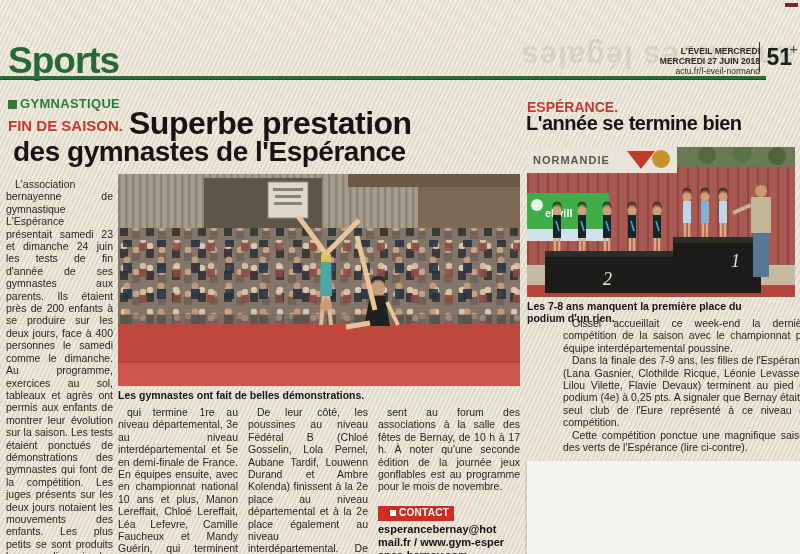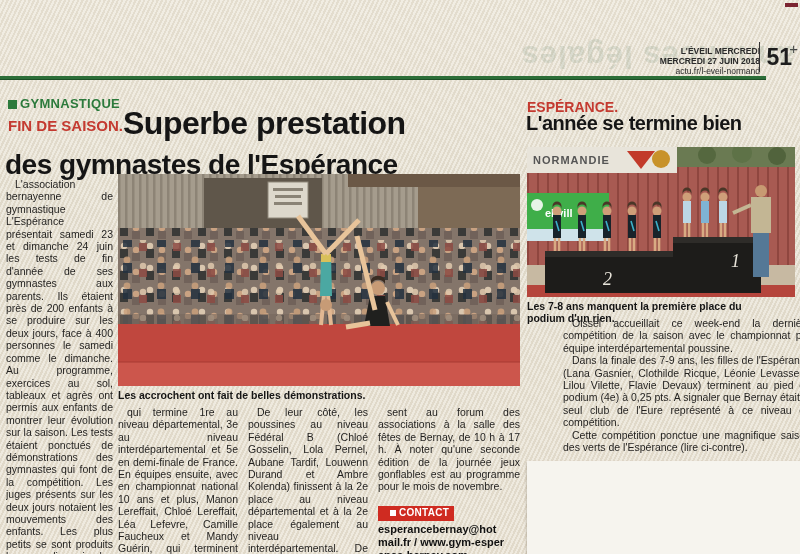--- a/index.html
+++ b/index.html
@@ -17,23 +17,23 @@
   .pageno{right:8px;top:42px;font-size:23px;font-weight:bold;color:#1d1d1d;border-left:1.5px solid #333;padding-left:6px;line-height:30px;}
   .regmark{right:2px;top:40px;font-size:15px;color:#444;}
   .topmark{right:2px;top:3px;width:13px;height:4px;background:#7b2430;}
   .green-rule{left:0;top:76px;width:766px;height:3px;background:#2c6e38;border-bottom:1px solid #1d4f27;}
   .ghost{left:545px;top:38px;width:250px;font-size:31px;font-weight:bold;color:rgba(105,135,115,.17);
     transform:rotate(180deg);letter-spacing:1px;white-space:nowrap;}
   
   .rubric{left:8px;top:96px;font-size:13px;font-weight:bold;color:#2c7a3c;letter-spacing:.3px;}
   .rubric .sq{display:inline-block;width:9px;height:9px;background:#2c7a3c;margin-right:3px;vertical-align:-1px;}
   .kickline{left:8px;top:110px;width:515px;line-height:27px;}
-  .kicker{color:#c43a30;font-size:15px;font-weight:bold;vertical-align:3px;}
+  .kicker{color:#c43a30;font-size:15px;font-weight:bold;margin-right:6px;vertical-align:3px;}
   .headline1{font-size:32px;font-weight:bold;color:#151515;letter-spacing:-.5px;}
-  .headline2{left:5px;top:149px;font-size:28px;font-weight:bold;color:#151515;letter-spacing:-.5px;}
+  .headline2{left:5px;top:136px;font-size:28px;font-weight:bold;color:#151515;letter-spacing:-.5px;padding-left:8px;}
   .bodytxt{font-size:10.5px;line-height:12.4px;text-align:justify;color:#201f1e;}
   .bodytxt p{margin:0;text-indent:9px;}
   .col1{left:6px;top:178px;width:107px;height:376px;overflow:hidden;}
   .mainphoto{left:118px;top:174px;width:402px;height:212px;background:#8a7a6c;}
   .maincaption{left:118px;top:389px;width:402px;font-size:10.5px;font-weight:bold;color:#151515;}
   .col2{left:118px;top:406px;width:120px;height:148px;overflow:hidden;}
   .col3{left:248px;top:406px;width:120px;height:148px;overflow:hidden;}
   .col4{left:378px;top:406px;width:142px;height:148px;overflow:hidden;}
   .contact{margin-top:13px;}
   .contact-chip{display:inline-block;background:#cf2b21;color:#fff;font-size:10px;font-weight:bold;
@@ -51,20 +51,21 @@
 </head>
 <body>
 
 <div class="page">
 
   <div class="abs topmark"></div>
   <div class="abs regmark">+</div>
 
   <div class="abs ghost">annonces légales</div>
 
+  <div class="abs section-title">Sports</div>
   <div class="abs masthead">
     <div>L'ÉVEIL MERCREDI</div>
     <div>MERCREDI 27 JUIN 2018</div>
     <div class="url">actu.fr/l-eveil-normand</div>
   </div>
   <div class="abs pageno">51</div>
   <div class="abs green-rule"></div>
 
   <div class="abs rubric">
     <span class="sq"></span><span>GYMNASTIQUE</span>
@@ -131,21 +132,21 @@
       <g>
         <polygon points="246,152 272,152 267,122 252,122" fill="#20201e"></polygon>
         <circle cx="260" cy="114" r="7" fill="#c79b76"></circle>
         <path d="M253,110 a8,8 0 0 1 14,0 l0,-4 a8,8 0 0 0 -14,0 z" fill="#3a2c22"></path>
         <line x1="257" y1="136" x2="239" y2="62" stroke="#e8c49a" stroke-width="5"></line>
         <line x1="252" y1="149" x2="228" y2="153" stroke="#e8c49a" stroke-width="5"></line>
         <line x1="269" y1="128" x2="280" y2="151" stroke="#e8c49a" stroke-width="4"></line>
       </g>
     </svg>
   </div>
-  <div class="abs maincaption">Les accrochent ont fait de belles démonstrations.</div>
+  <div class="abs maincaption">Les gymnastes ont fait de belles démonstrations.</div>
 
   <div class="abs col2 bodytxt">
     <p>qui termine 1re au niveau départemental, 3e au niveau interdépartemental et 5e en demi-finale de France. En équipes ensuite, avec en championnat national 10 ans et plus, Manon Lereffait, Chloé Lereffait, Léa Lefevre, Camille Faucheux et Mandy Guérin, qui terminent 1res au niveau départemental, 7e au niveau interdépartemental et 1res au niveau régional.</p>
   </div>
   <div class="abs col3 bodytxt">
     <p>De leur côté, les poussines au niveau Fédéral B (Chloé Gosselin, Lola Pernel, Aubane Tardif, Louwenn Durand et Ambre Kolenda) finissent à la 2e place au niveau départemental et à la 2e place également au niveau interdépartemental. De beaux résultats qui illustrent bien la réussite de l'Espérance.</p>
 
   </div>
   <div class="abs col4 bodytxt">
     <p>sent au forum des associations à la salle des fêtes de Bernay, de 10 h à 17 h. À noter qu'une seconde édition de la journée jeux gonflables est au programme pour le mois de novembre.</p>

